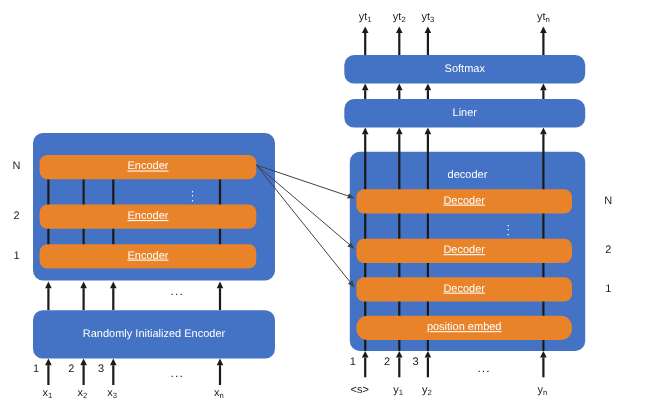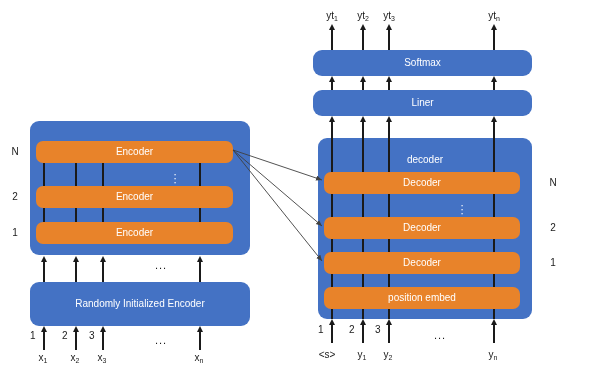--- a/index.html
+++ b/index.html
@@ -35,20 +35,21 @@
     right: 0;
     text-align: center;
     color: #ffffff;
     font-size: 10px;
     line-height: 12px;
     pointer-events: none;
   }
   .orange-box .box-label {
     top: 50%;
     transform: translateY(-50%);
+    text-decoration: underline;
   }
   .container-title {
     position: absolute;
     text-align: center;
     color: #ffffff;
     font-size: 10px;
     line-height: 12px;
   }
   .vline {
     position: absolute;
@@ -249,21 +250,21 @@
   <div class="orange-box" style="left:324px; top:172px; width:196px; height:22px;">
     <div class="box-label">Decoder</div>
   </div>
   <div class="orange-box" style="left:324px; top:217px; width:196px; height:22px;">
     <div class="box-label">Decoder</div>
   </div>
   <div class="orange-box" style="left:324px; top:252px; width:196px; height:22px;">
     <div class="box-label">Decoder</div>
   </div>
 
-  <div class="orange-box" style="left:324px; top:287px; width:196px; height:22px;">
+  <div class="orange-box" style="left:324px; top:287px; width:196px; height:22px;border-radius:10px;">
     <div class="box-label">position embed</div>
   </div>
 
   <div class="v-ellipsis" style="left:455px; top:203px; width:14px;">
     <span>·</span>
       <span>·</span>
       <span>·</span>
   </div>
 
   <div class="side-label" style="left:546px; top:177px;">N</div>

